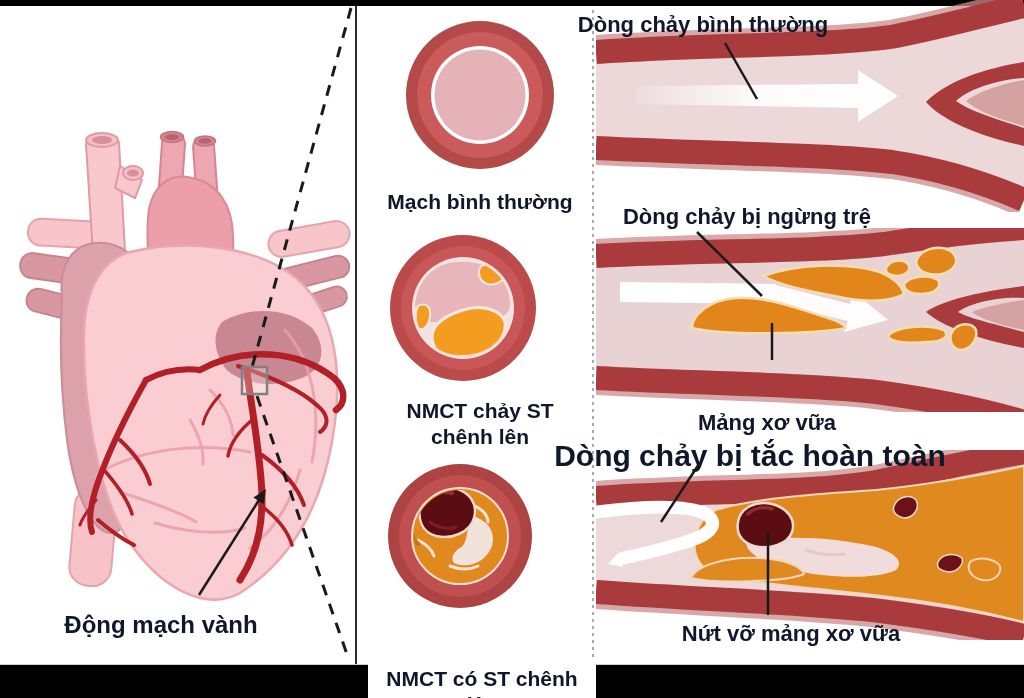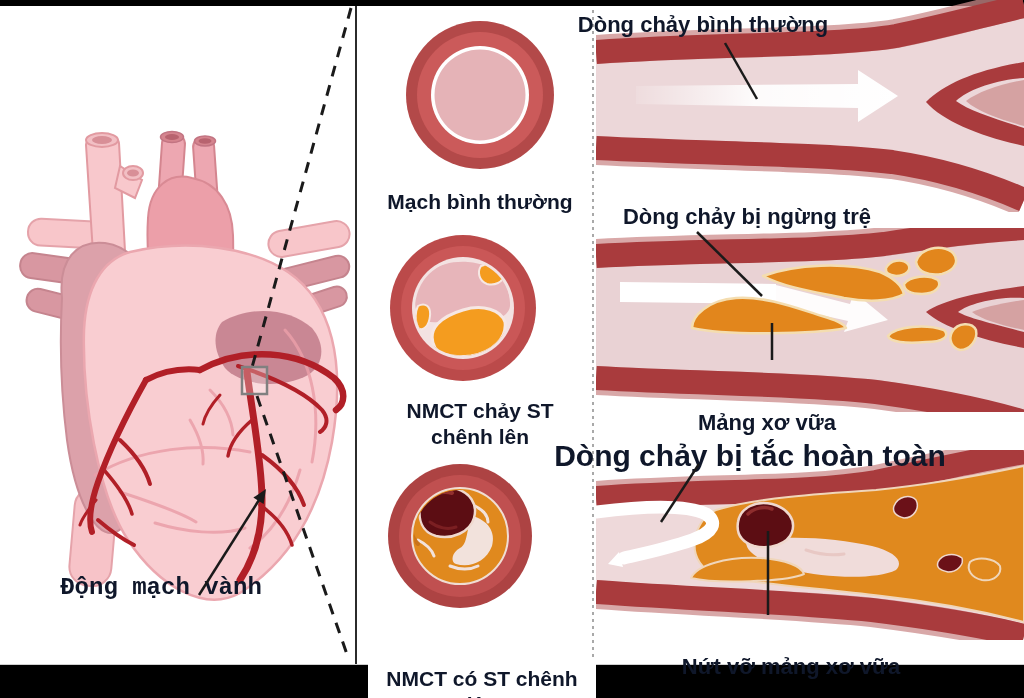--- a/index.html
+++ b/index.html
@@ -245,18 +245,18 @@
   <div class="lbl" id="lbl-normal-vessel" style="left:480px;top:189px;">Mạch bình thường</div>
 
   <div class="lbl" id="lbl-stagnant" style="left:747px;top:204px;font-size:22px;">Dòng chảy bị ngừng trệ</div>
 
   <div class="lbl" id="lbl-plaque" style="left:767px;top:364px;font-size:22px;margin-top:46px;">Mảng xơ vữa</div>
 
   <div class="lbl wrap" id="lbl-nstemi" style="left:480px;top:398px;width:180px;">NMCT chảy ST chênh lên</div>
 
   <div class="lbl" id="lbl-blocked" style="left:750px;top:438px;font-size:30px;">Dòng chảy bị tắc hoàn toàn</div>
 
-  <div class="lbl" id="lbl-rupture" style="left:791px;top:654px;font-size:22px;">Nứt vỡ mảng xơ vữa</div>
+  <div class="lbl" id="lbl-rupture" style="left:791px;top:621px;font-size:22px;">Nứt vỡ mảng xơ vữa</div>
 
   <div class="lbl wrap" id="lbl-stemi" style="left:482px;top:616px;margin-top:48px;">NMCT có ST chênh lên</div>
 
-  <div class="lbl" id="lbl-artery" style="left:161px;top:573px;font-family:Liberation Mono, monospace;">Động mạch vành</div>
+  <div class="lbl" id="lbl-artery" style="left:161px;top:610px;">Động mạch vành</div>
 </div>
 
 </body></html>

